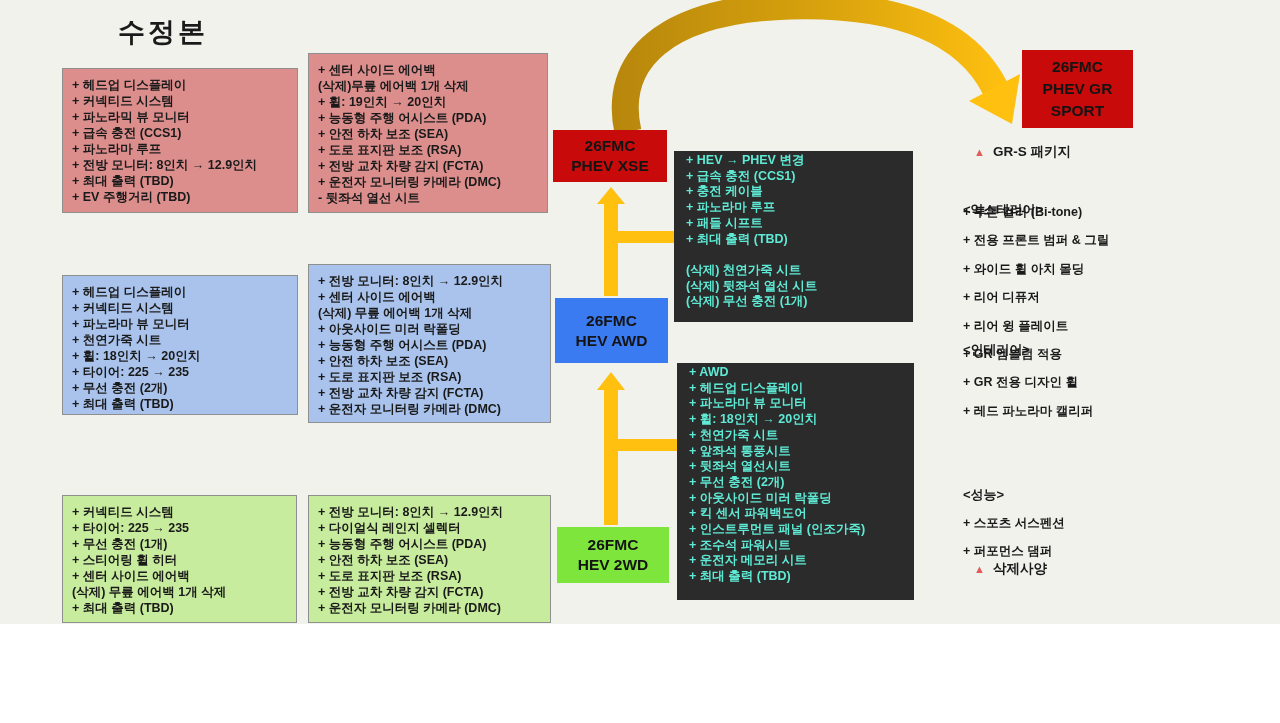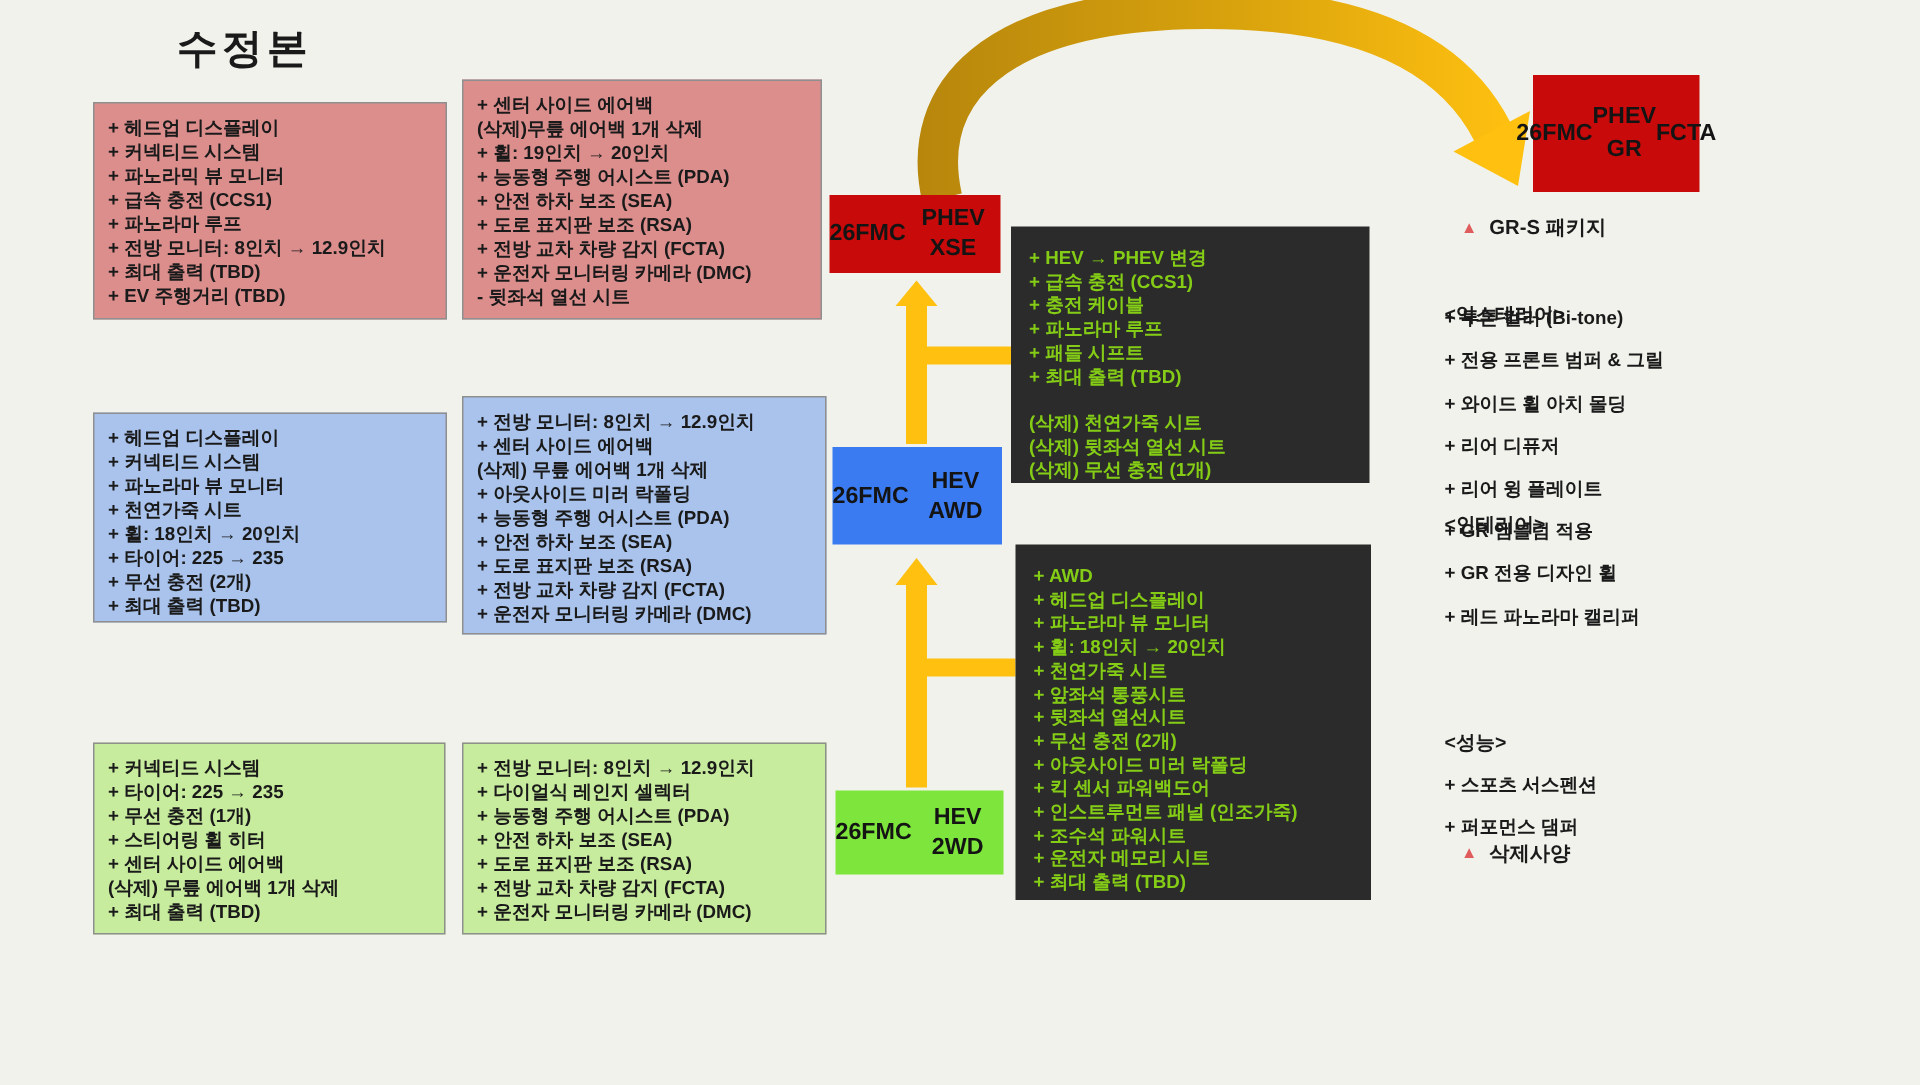--- a/index.html
+++ b/index.html
@@ -2,37 +2,37 @@
 <html style="--background: #F1F2EB; --pink: #DC8E8D; --bluelight: #A9C3EC; --greenlight: #C8EC9D; --red: #C80A0A; --blue: #3B7BF2; --green: #7DE53B; --dark: #2B2B2B; --arrow: #FFC010; --arrowdark: #B5850C; --triangle: #E05C5C;"><head>
 <meta charset="utf-8">
 <style>
   :root{
     --bg:#F1F2EB; --pink:#DC8E8D; --bluelight:#A9C3EC; --greenlight:#C8EC9D;
     --red:#C80A0A; --blue:#3B7BF2; --green:#7DE53B; --dark:#2B2B2B;
     --arrow:#FFC010; --arrowdark:#B5850C; --triangle:#E05C5C; --bordergray:#8F8F8F;
   }
   html,body{margin:0;padding:0;}
   body{font-family:"Liberation Sans","DejaVu Sans",sans-serif;}
-  #canvas{position:relative;width:1280px;height:723px;background:var(--bg);overflow:hidden;}
+  #canvas{position:relative;width:1280px;height:624px;background:var(--bg);overflow:hidden;}
 
   .slide-title{position:absolute;left:118px;top:14px;font-size:27px;font-weight:bold;
     color:#1a1a1a;letter-spacing:3px;}
 
   .fbox{position:absolute;box-sizing:border-box;border:1px solid var(--bordergray);
     padding:8px 9px;font-size:12.5px;font-weight:bold;color:#1a1a1a;}
   .fbox .item{line-height:16px;min-height:16px;white-space:nowrap;}
   .pink{background:var(--pink);}
   .bluelight{background:var(--bluelight);}
   .greenlight{background:var(--greenlight);}
 
-  .dbox{position:absolute;box-sizing:border-box;background:var(--dark);color:#84cc16;
-    padding:14px 12px;font-size:12.5px;font-weight:bold;}
+  .dbox{position:absolute;box-sizing:border-box;background:var(--dark);color:#5eead4;
+    padding:2px 12px;font-size:12.5px;font-weight:bold;}
   .dbox .item{line-height:15.7px;min-height:15.7px;white-space:nowrap;}
 
-  .trim{position:absolute;box-sizing:border-box;display:flex;flex-direction:row;
+  .trim{position:absolute;box-sizing:border-box;display:flex;flex-direction:column;
     align-items:center;justify-content:center;text-align:center;font-weight:bold;
     font-size:15.5px;line-height:20px;color:#141414;}
   .trim.red{background:var(--red);}
   .trim.blue{background:var(--blue);}
   .trim.green{background:var(--green);}
 
   .rpanel-line{position:absolute;font-size:12.5px;font-weight:bold;color:#1a1a1a;white-space:nowrap;}
   .rhead{font-size:13px;}
   .rtitle{font-size:13.5px;display:flex;align-items:center;gap:8px;}
   .tri{color:var(--triangle);font-size:11px;}
@@ -164,21 +164,21 @@
   </div>
 
   <div class="trim green" style="left:557px;top:527px;width:112px;height:56px;">
     <span>26FMC</span>
     <span>HEV 2WD</span>
   </div>
 
   <div class="trim red" style="left:1022px;top:50px;width:111px;height:78px;line-height:22px;">
     <span>26FMC</span>
     <span>PHEV GR</span>
-    <span>FCTA</span>
+    <span>SPORT</span>
   </div>
 
   <div class="dbox" style="left:674px;top:151px;width:239px;height:171px;">
     <div>
         <div class="item">+ HEV → PHEV 변경</div>
         <div class="item">+ 급속 충전 (CCS1)</div>
         <div class="item">+ 충전 케이블</div>
         <div class="item">+ 파노라마 루프</div>
         <div class="item">+ 패들 시프트</div>
         <div class="item">+ 최대 출력 (TBD)</div>

